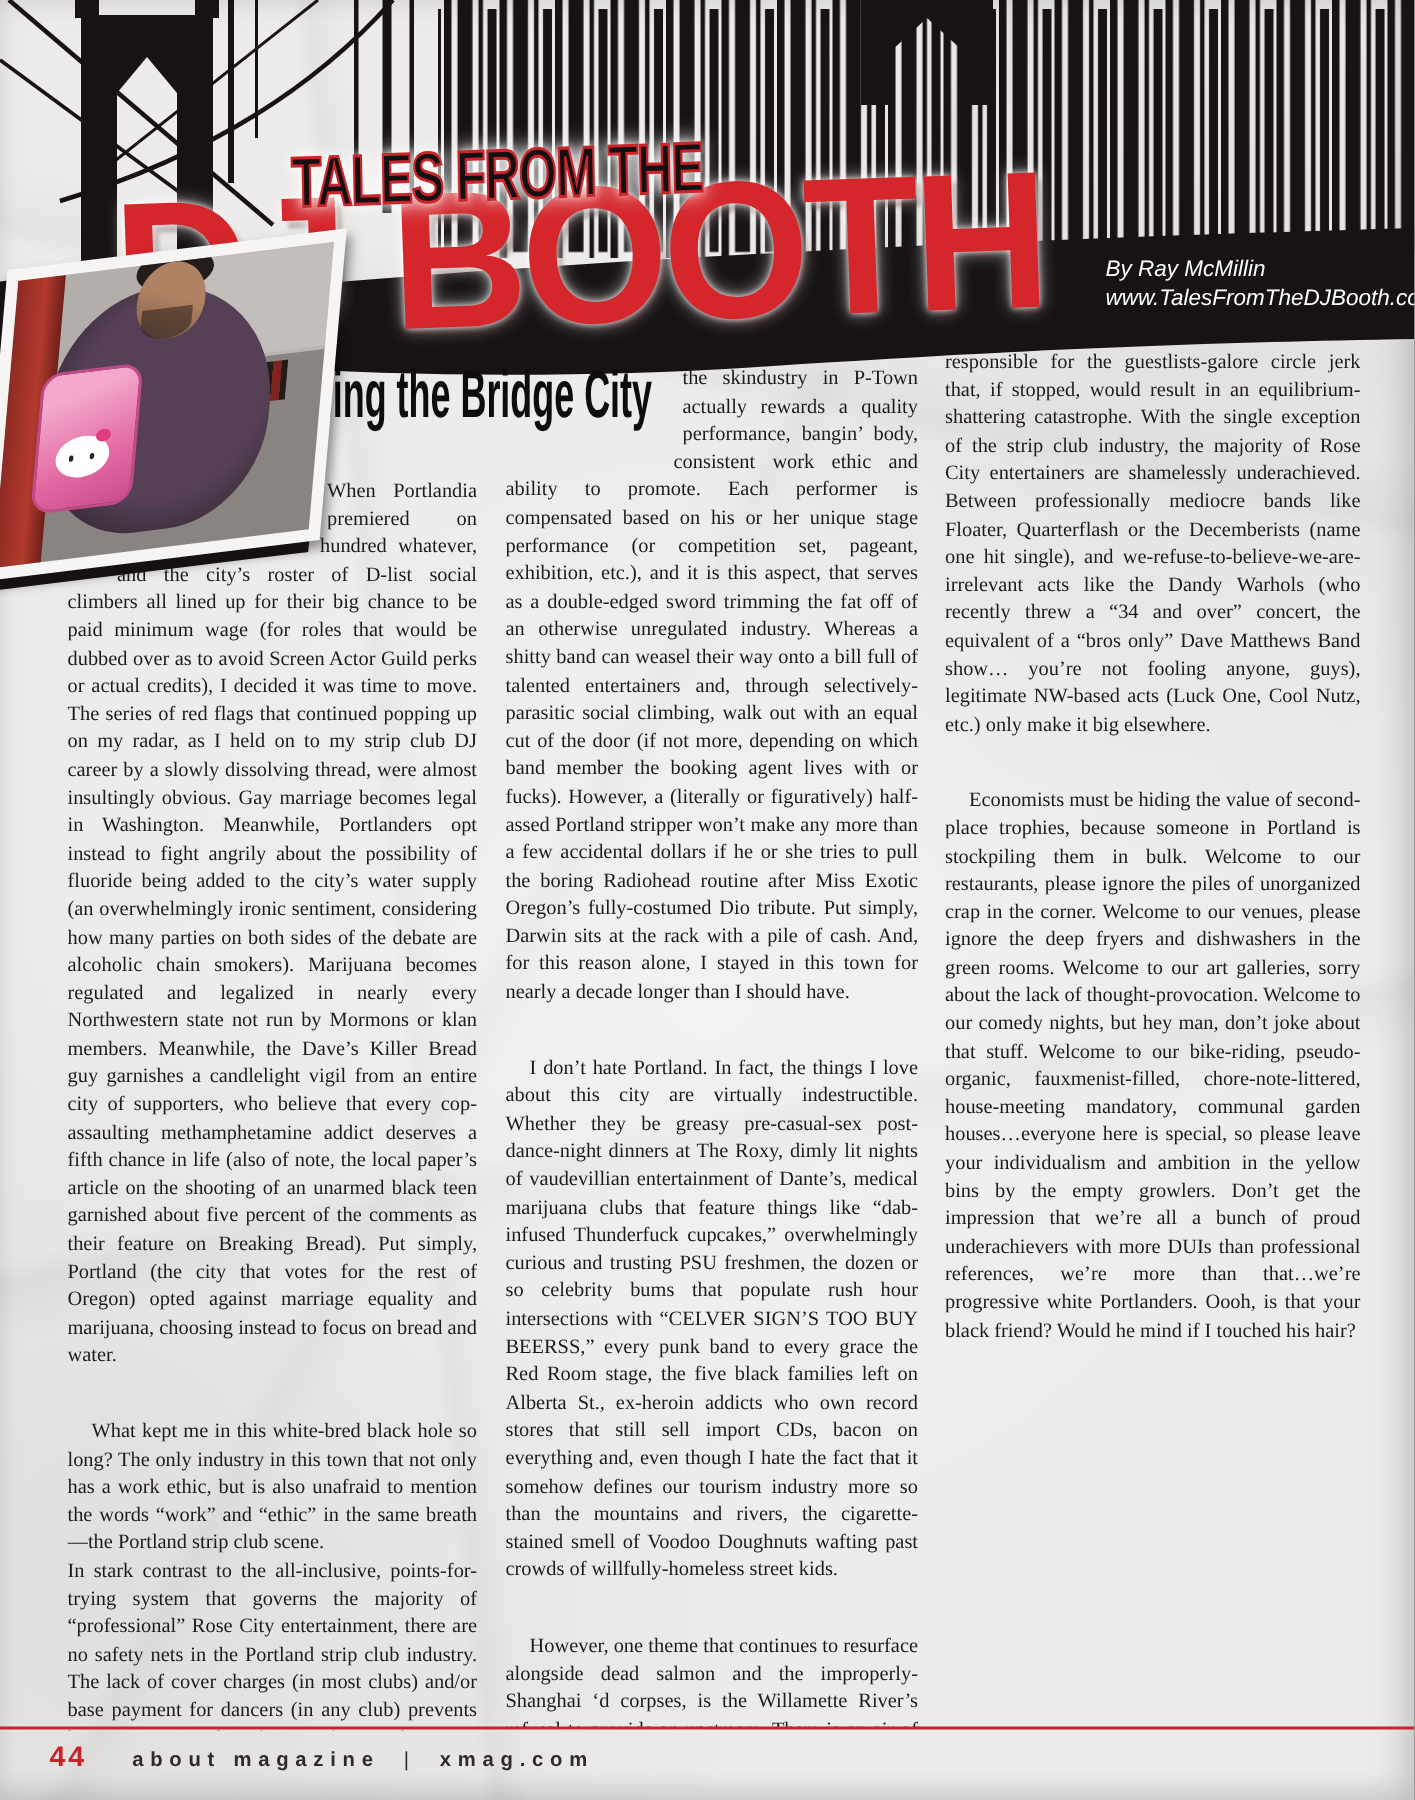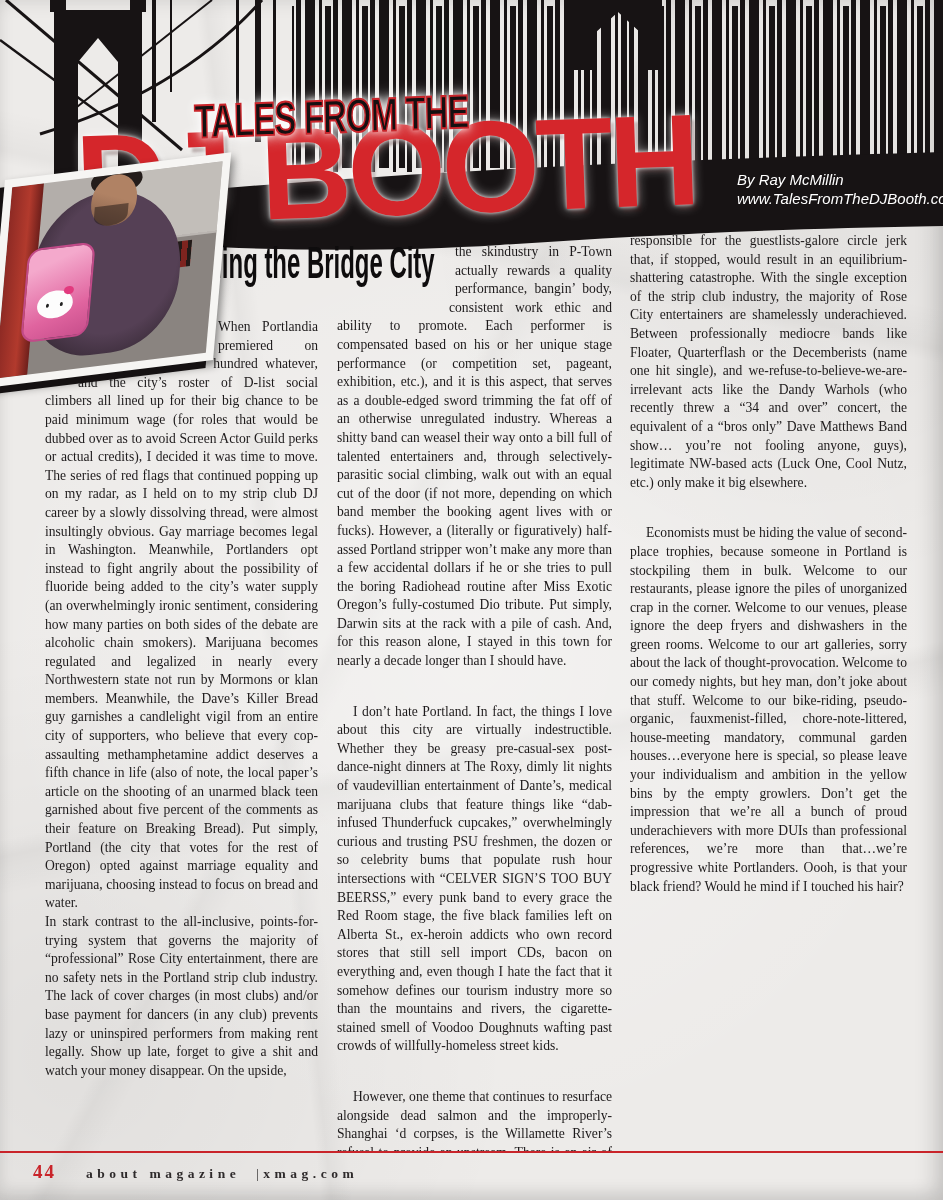--- a/index.html
+++ b/index.html
@@ -83,26 +83,26 @@
   .outro{font-style:italic;margin-top:19px;}
   .step{float:left;clear:left;}
   #col1 .s1{width:173px;height:19px;}
   #col1 .s2{width:90px;height:19px;}
   #col1 .s3{width:33px;height:18px;}
   #col2 .s1{width:118px;height:38px;}
   #col2 .s2{width:112px;height:18px;}
   
   #footer-rule{position:absolute;left:0;top:1151px;width:943px;height:2px;background:#c9242a;z-index:2;}
   #footer{position:absolute;left:33px;top:1161px;z-index:2;display:flex;align-items:baseline;
-    font-family:Liberation Serif, serif;font-weight:bold;color:#2e2a2b;}
+    font-family:Liberation Sans, sans-serif;font-weight:bold;color:#2e2a2b;}
   #page-num{color:#c9242a;font-size:19px;letter-spacing:2px;}
   .foot-txt{font-size:13.5px;letter-spacing:4.5px;}
   #foot-mag{margin-left:30px;}
   #foot-sep{margin-left:16px;font-weight:normal;}
-  #foot-site{}
+  #foot-site{margin-left:16px;}
 </style>
 </head>
 <body>
 
 <div class="page">
 
   <svg id="bridge" width="943" height="262" viewBox="0 0 943 262">
     <defs>
       <pattern id="pk" width="37" height="175" patternUnits="userSpaceOnUse">
         <rect x="0" y="0" width="5" height="175" fill="#171314"></rect>
@@ -156,20 +156,21 @@
     </div>
   </div>
 
   <div id="headline">Burning the Bridge City</div>
 
   <div class="col" id="col1">
     <div class="step s1"></div>
     <div class="step s2"></div>
     <div class="step s3"></div>
     <p>When Portlandia premiered on channel five hundred whatever, and the city’s roster of D-list social climbers all lined up for their big chance to be paid minimum wage (for roles that would be dubbed over as to avoid Screen Actor Guild perks or actual credits), I decided it was time to move. The series of red flags that continued popping up on my radar, as I held on to my strip club DJ career by a slowly dissolving thread, were almost insultingly obvious. Gay marriage becomes legal in Washington. Meanwhile, Portlanders opt instead to fight angrily about the possibility of fluoride being added to the city’s water supply (an overwhelmingly ironic sentiment, considering how many parties on both sides of the debate are alcoholic chain smokers). Marijuana becomes regulated and legalized in nearly every Northwestern state not run by Mormons or klan members. Meanwhile, the Dave’s Killer Bread guy garnishes a candlelight vigil from an entire city of supporters, who believe that every cop-assaulting methamphetamine addict deserves a fifth chance in life (also of note, the local paper’s article on the shooting of an unarmed black teen garnished about five percent of the comments as their feature on Breaking Bread). Put simply, Portland (the city that votes for the rest of Oregon) opted against marriage equality and marijuana, choosing instead to focus on bread and water.</p>
+    <p class="ind">What kept me in this white-bred black hole so long? The only industry in this town that not only has a work ethic, but is also unafraid to mention the words “work” and “ethic” in the same breath—the Portland strip club scene.</p>
     <p>In stark contrast to the all-inclusive, points-for-trying system that governs the majority of “professional” Rose City entertainment, there are no safety nets in the Portland strip club industry. The lack of cover charges (in most clubs) and/or base payment for dancers (in any club) prevents lazy or uninspired performers from making rent legally. Show up late, forget to give a shit and watch your money disappear. On the upside,</p>
   </div>
 
   <div class="col" id="col2">
     <div class="step s1"></div>
     <div class="step s2"></div>
     <p>the skindustry in P-Town actually rewards a quality performance, bangin’ body, consistent work ethic and ability to promote. Each performer is compensated based on his or her unique stage performance (or competition set, pageant, exhibition, etc.), and it is this aspect, that serves as a double-edged sword trimming the fat off of an otherwise unregulated industry. Whereas a shitty band can weasel their way onto a bill full of talented entertainers and, through selectively- parasitic social climbing, walk out with an equal cut of the door (if not more, depending on which band member the booking agent lives with or fucks). However, a (literally or figuratively) half-assed Portland stripper won’t make any more than a few accidental dollars if he or she tries to pull the boring Radiohead routine after Miss Exotic Oregon’s fully-costumed Dio tribute. Put simply, Darwin sits at the rack with a pile of cash. And, for this reason alone, I stayed in this town for nearly a decade longer than I should have.</p>
     <p class="ind">I don’t hate Portland. In fact, the things I love about this city are virtually indestructible. Whether they be greasy pre-casual-sex post-dance-night dinners at The Roxy, dimly lit nights of vaudevillian entertainment of Dante’s, medical marijuana clubs that feature things like “dab-infused Thunderfuck cupcakes,” overwhelmingly curious and trusting PSU freshmen, the dozen or so celebrity bums that populate rush hour intersections with “CELVER SIGN’S TOO BUY BEERSS,” every punk band to every grace the Red Room stage, the five black families left on Alberta St., ex-heroin addicts who own record stores that still sell import CDs, bacon on everything and, even though I hate the fact that it somehow defines our tourism industry more so than the mountains and rivers, the cigarette-stained smell of Voodoo Doughnuts wafting past crowds of willfully-homeless street kids.</p>
     <p class="ind">However, one theme that continues to resurface alongside dead salmon and the improperly-Shanghai ‘d corpses, is the Willamette River’s refusal to provide an upstream. There is an air of entitlement that is not limited to the entertainment industry, and this entitlement is</p>
   </div>

